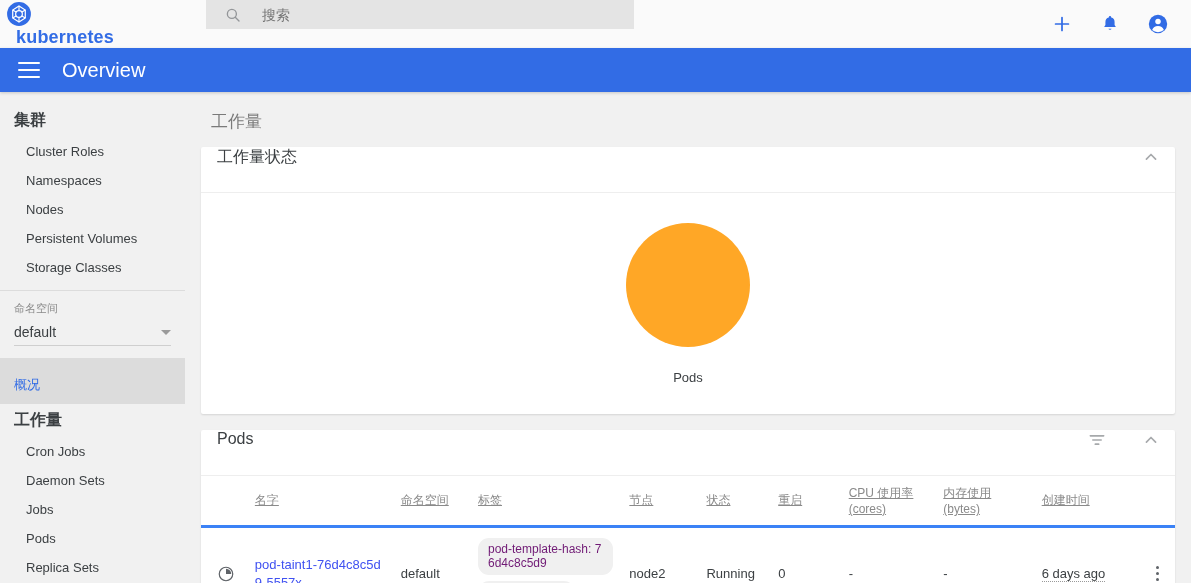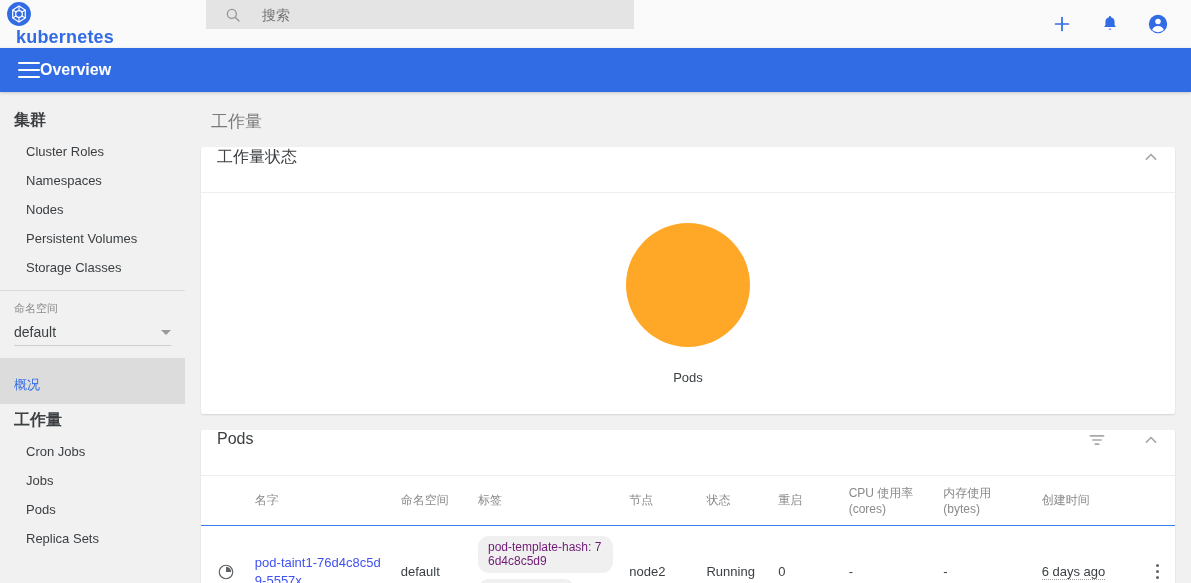--- a/index.html
+++ b/index.html
@@ -53,21 +53,21 @@
     height: 44px; width: 1191px;
     background: #326ce5;
     display: flex; align-items: center;
     color: #fff;
     box-shadow: 0 1px 3px rgba(0,0,0,.18);
     position: relative; z-index: 3;
   }
   .hamburger { width: 22px; height: 16px; margin-left: 18px; cursor: pointer; }
   .hamburger span { display: block; height: 2px; background: #fff; margin-bottom: 5px; border-radius: 1px; }
   .hamburger span:last-child { margin-bottom: 0; }
-  .toolbar-title { font-size: 16px; font-weight: bold; }
+  .toolbar-title { margin-left: 22px; font-size: 20px; font-weight: normal; }
 
   
   .layout { display: flex; height: 491px; width: 1191px; }
 
   
   .sidebar {
     width: 185px; flex: 0 0 185px;
     background: #f1f1f1;
     padding-top: 12px;
     overflow: hidden;
@@ -131,21 +131,22 @@
     align-items: center; justify-content: center;
   }
   .pie { width: 124px; height: 124px; border-radius: 50%; }
   .pie-label { margin-top: 23px; font-size: 13px; color: #3c4043; }
 
   
   table { width: 100%; border-collapse: collapse; }
   thead th {
     font-size: 12px; color: #8a8a8a; font-weight: normal;
     text-align: left; padding: 9px 8px; vertical-align: middle;
-    border-bottom: 1px solid #3b82f6;
+    border-bottom: 3px solid #3b82f6;
+    text-decoration: underline;
   }
   tbody td {
     font-size: 13px; color: #3c4043;
     padding: 10px 8px; vertical-align: middle;
     border-bottom: 1px solid #f0f0f0;
   }
   .col-icon { width: 46px; padding-left: 16px !important; }
   .col-name { width: 150px; }
   .col-ns { width: 78px; }
   .col-labels { width: 155px; }
@@ -238,20 +239,21 @@
         <span class="ns-value">default</span>
         <span class="caret"></span>
       </div>
     </div>
 
     <div class="nav-item selected">概况</div>
 
     <div class="nav-group-title">工作量</div>
 
     <div class="nav-item">Cron Jobs</div>
+    <div class="nav-item">Daemon Sets</div>
     <div class="nav-item">Jobs</div>
     <div class="nav-item">Pods</div>
     <div class="nav-item">Replica Sets</div>
 
   </div>
 
   <div class="main">
 
     <div class="section-title">工作量</div>
 

